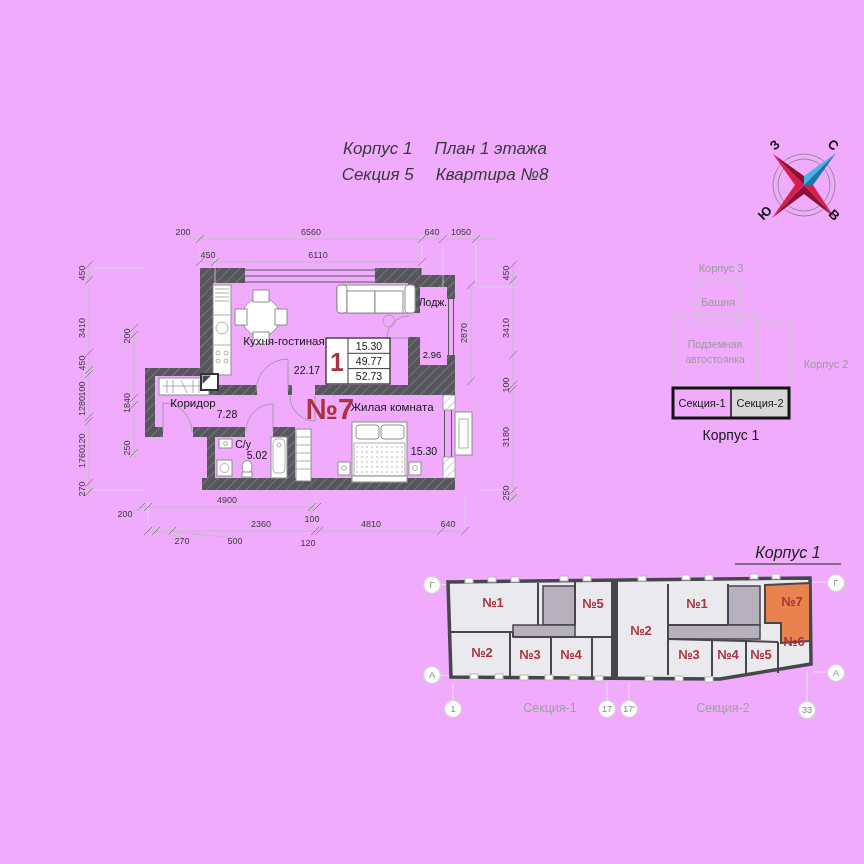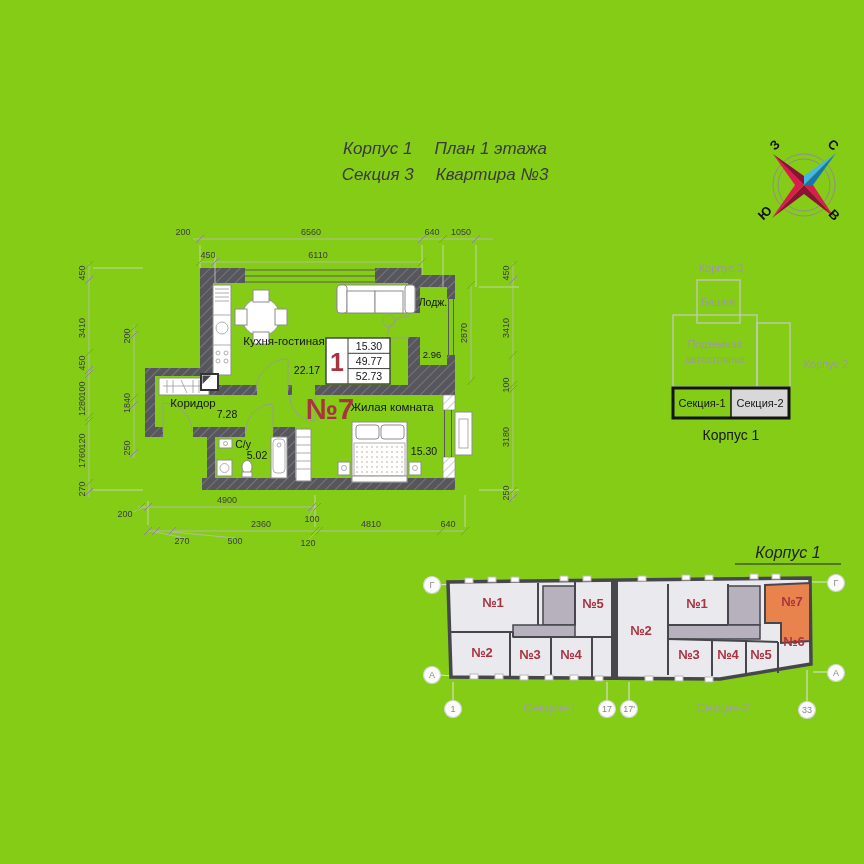--- a/index.html
+++ b/index.html
@@ -1,16 +1,16 @@
 <!DOCTYPE html>
 <html><head>
 <meta charset="utf-8">
 <style>
   html,body{margin:0;padding:0;background:#ffffff;}
-  #canvas{position:relative;width:864px;height:864px;background:#84cc16;overflow:hidden;
+  #canvas{position:relative;width:864px;height:864px;background:#f0abfc;overflow:hidden;
           font-family:"Liberation Sans",sans-serif;}
   .title-block{position:absolute;left:315px;top:136px;width:260px;text-align:center;
                font-style:italic;font-size:17px;color:#3a3a3a;line-height:1.5;}
   .title-row{display:flex;justify-content:center;gap:22px;white-space:nowrap;}
   svg text{font-family:"Liberation Sans",sans-serif;}
   .dim{font-size:9px;fill:#3c3c3c;}
   .dimline{stroke:#bdbdbd;stroke-width:0.8;}
   .tick{stroke:#8a8a8a;stroke-width:1;}
   .ext{stroke:#dcdcdc;stroke-width:0.7;}
   .room{font-size:11.5px;fill:#141414;}
@@ -32,22 +32,22 @@
 <body>
 
 <div id="canvas">
 
   <div class="title-block">
     <div class="title-row">
       <span>Корпус 1</span>
       <span>План 1 этажа</span>
     </div>
     <div class="title-row">
-      <span>Секция 3</span>
-      <span>Квартира №3</span>
+      <span>Секция 5</span>
+      <span>Квартира №8</span>
     </div>
   </div>
 
   <svg style="position:absolute;left:752px;top:132px" width="100" height="100" viewBox="0 0 100 100">
     <circle cx="52" cy="53" r="31" fill="none" stroke="#8f8f8f" stroke-width="1"></circle>
     <circle cx="52" cy="53" r="26" fill="none" stroke="#8f8f8f" stroke-width="1"></circle>
     <g>
       <polygon points="52,53 52,44 84,21" fill="#45b6e8"></polygon>
       <polygon points="52,53 84,21 61,53" fill="#1a74ae"></polygon>
       <polygon points="52,53 61,53 82,85" fill="#d91e4c"></polygon>

